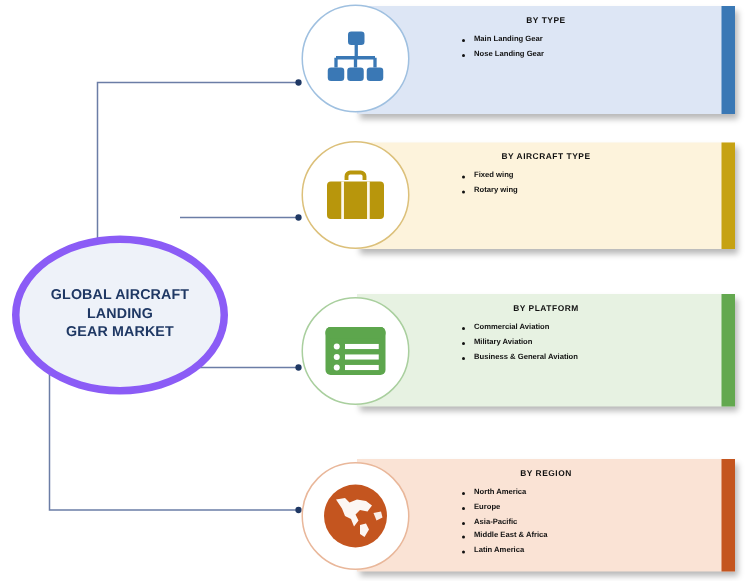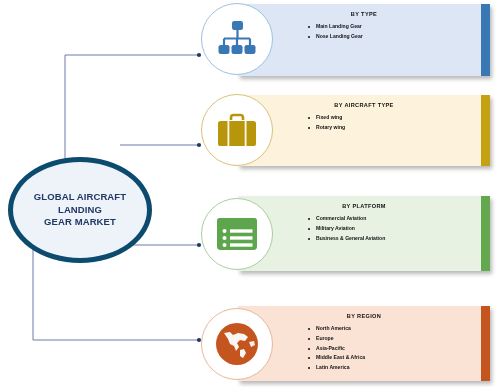--- a/index.html
+++ b/index.html
@@ -32,21 +32,21 @@
 
   
   .hub {
     position: absolute;
     left: 8px;
     top: 157px;
     width: 144px;
     height: 106px;
     border-radius: 50%;
     background: #eef2f9;
-    border: 5px solid #0c4a6e;
+    border: 5px solid #8b5cf6;
     box-sizing: border-box;
     display: flex;
     align-items: center;
     justify-content: flex-end;
   }
   .hub-label {
     color: #1f3864;
     font-size: 9.5px;
     font-weight: bold;
     line-height: 1.32;

